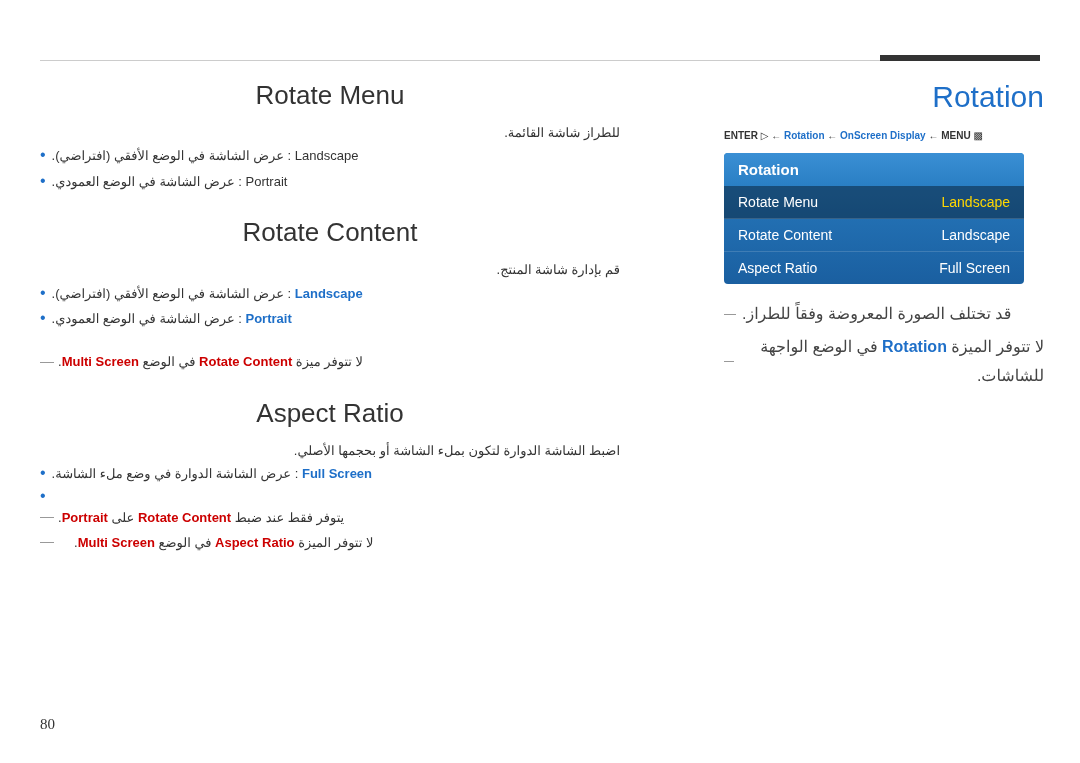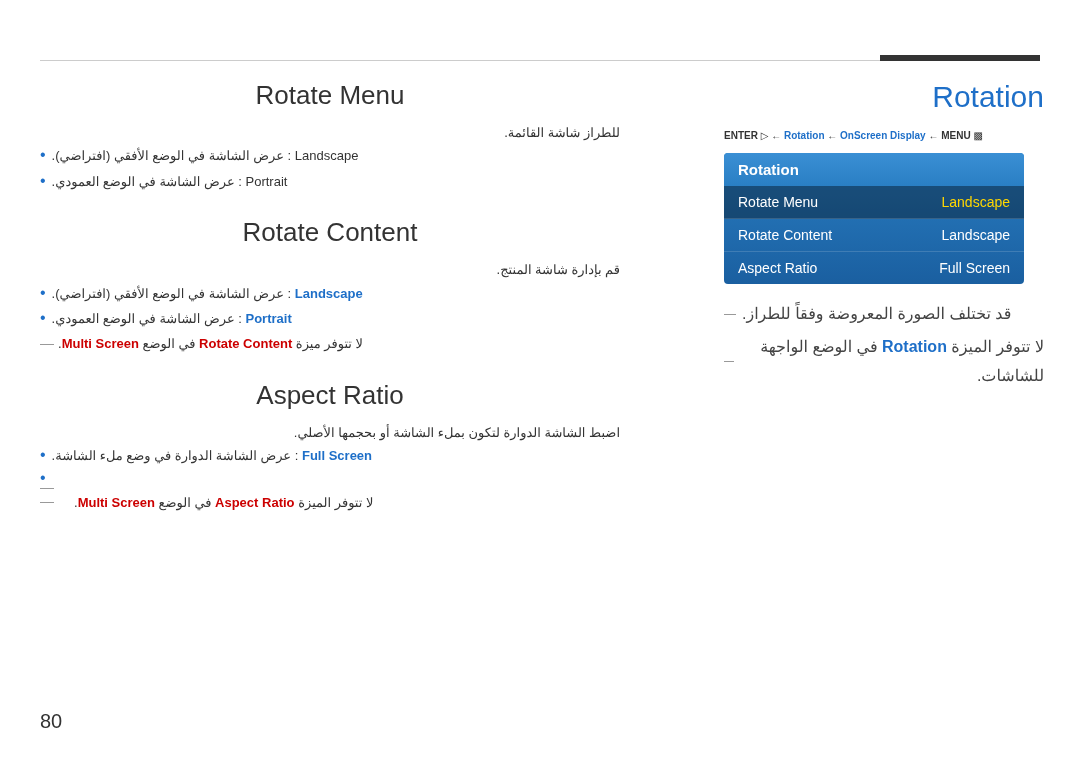--- a/index.html
+++ b/index.html
@@ -30,22 +30,23 @@
       width: 160px;
       height: 6px;
       background: #333;
     }
 
     
     .page-number {
       position: absolute;
       bottom: 30px;
       left: 40px;
-      font-size: 20px;
+      font-size: 15px;
       color: #333;
+      font-family: Liberation Serif, serif;
     }
 
     
     .left-content {
       position: absolute;
       top: 80px;
       left: 40px;
       width: 580px;
     }
 
@@ -227,39 +228,40 @@
     <div class="arabic-text">
       <div>قم بإدارة شاشة المنتج.</div>
       <div class="bullet-item">
         <span><span class="blue-text">Landscape</span> : عرض الشاشة في الوضع الأفقي (افتراضي).</span>
         <span class="bullet-dot">•</span>
       </div>
       <div class="bullet-item">
         <span><span class="blue-text">Portrait</span> : عرض الشاشة في الوضع العمودي.</span>
         <span class="bullet-dot">•</span>
       </div>
-      <div style="display:flex; justify-content:flex-end; align-items:center; gap:4px; margin-top:2px;">
+      <div style="display:flex; justify-content:flex-end; align-items:center; gap:4px; margin-top:20px;">
         <span>لا تتوفر ميزة <span class="red-text">Rotate Content</span> في الوضع <span class="red-text">Multi Screen</span>.</span>
         <span style="display:inline-block; width:14px; height:1px; background:#999; vertical-align:middle;"></span>
       </div>
     </div>
   </div>
 
   <div class="section-block">
     <div class="section-title">Aspect Ratio</div>
     <div class="arabic-text">
       <div>اضبط الشاشة الدوارة لتكون بملء الشاشة أو بحجمها الأصلي.</div>
       <div class="bullet-item">
         <span><span class="blue-text">Full Screen</span> : عرض الشاشة الدوارة في وضع ملء الشاشة.</span>
         <span class="bullet-dot">•</span>
       </div>
       <div class="bullet-item">
         <span class="bullet-dot">•</span>
       </div>
       <div style="display:flex; justify-content:flex-end; align-items:center; gap:4px; margin-top:2px;">
+        <span>يتوفر فقط عند ضبط <span class="red-text">Rotate Content</span> على <span class="red-text">Portrait</span>.</span>
         <span style="display:inline-block; width:14px; height:1px; background:#999; vertical-align:middle;"></span>
       </div>
       <div style="display:flex; justify-content:flex-end; align-items:center; gap:20px; margin-top:2px;">
         <span>لا تتوفر الميزة <span class="red-text">Aspect Ratio</span> في الوضع <span class="red-text">Multi Screen</span>.</span>
         <span style="display:inline-block; width:14px; height:1px; background:#999; vertical-align:middle;"></span>
       </div>
     </div>
   </div>
 
 </div>

